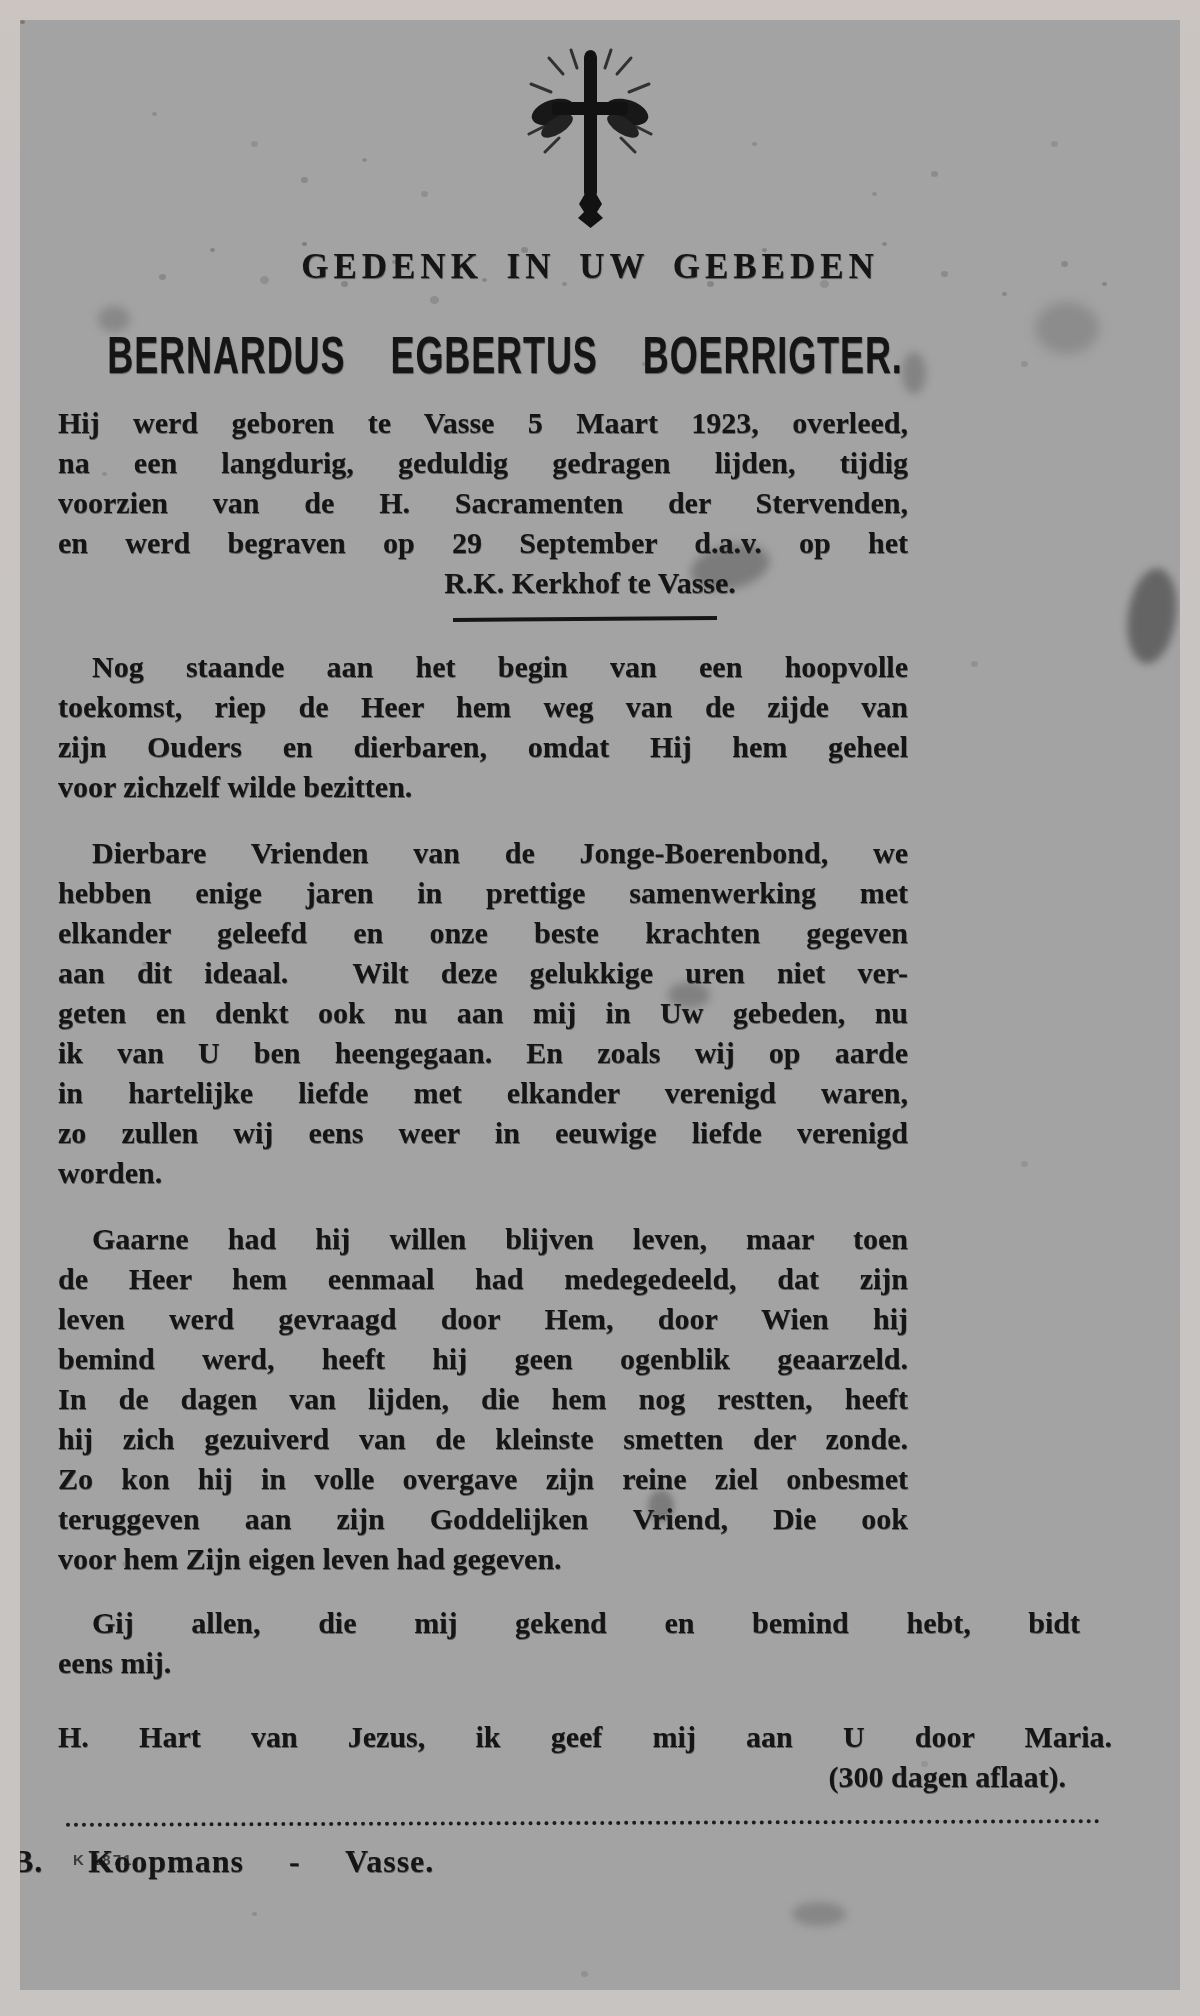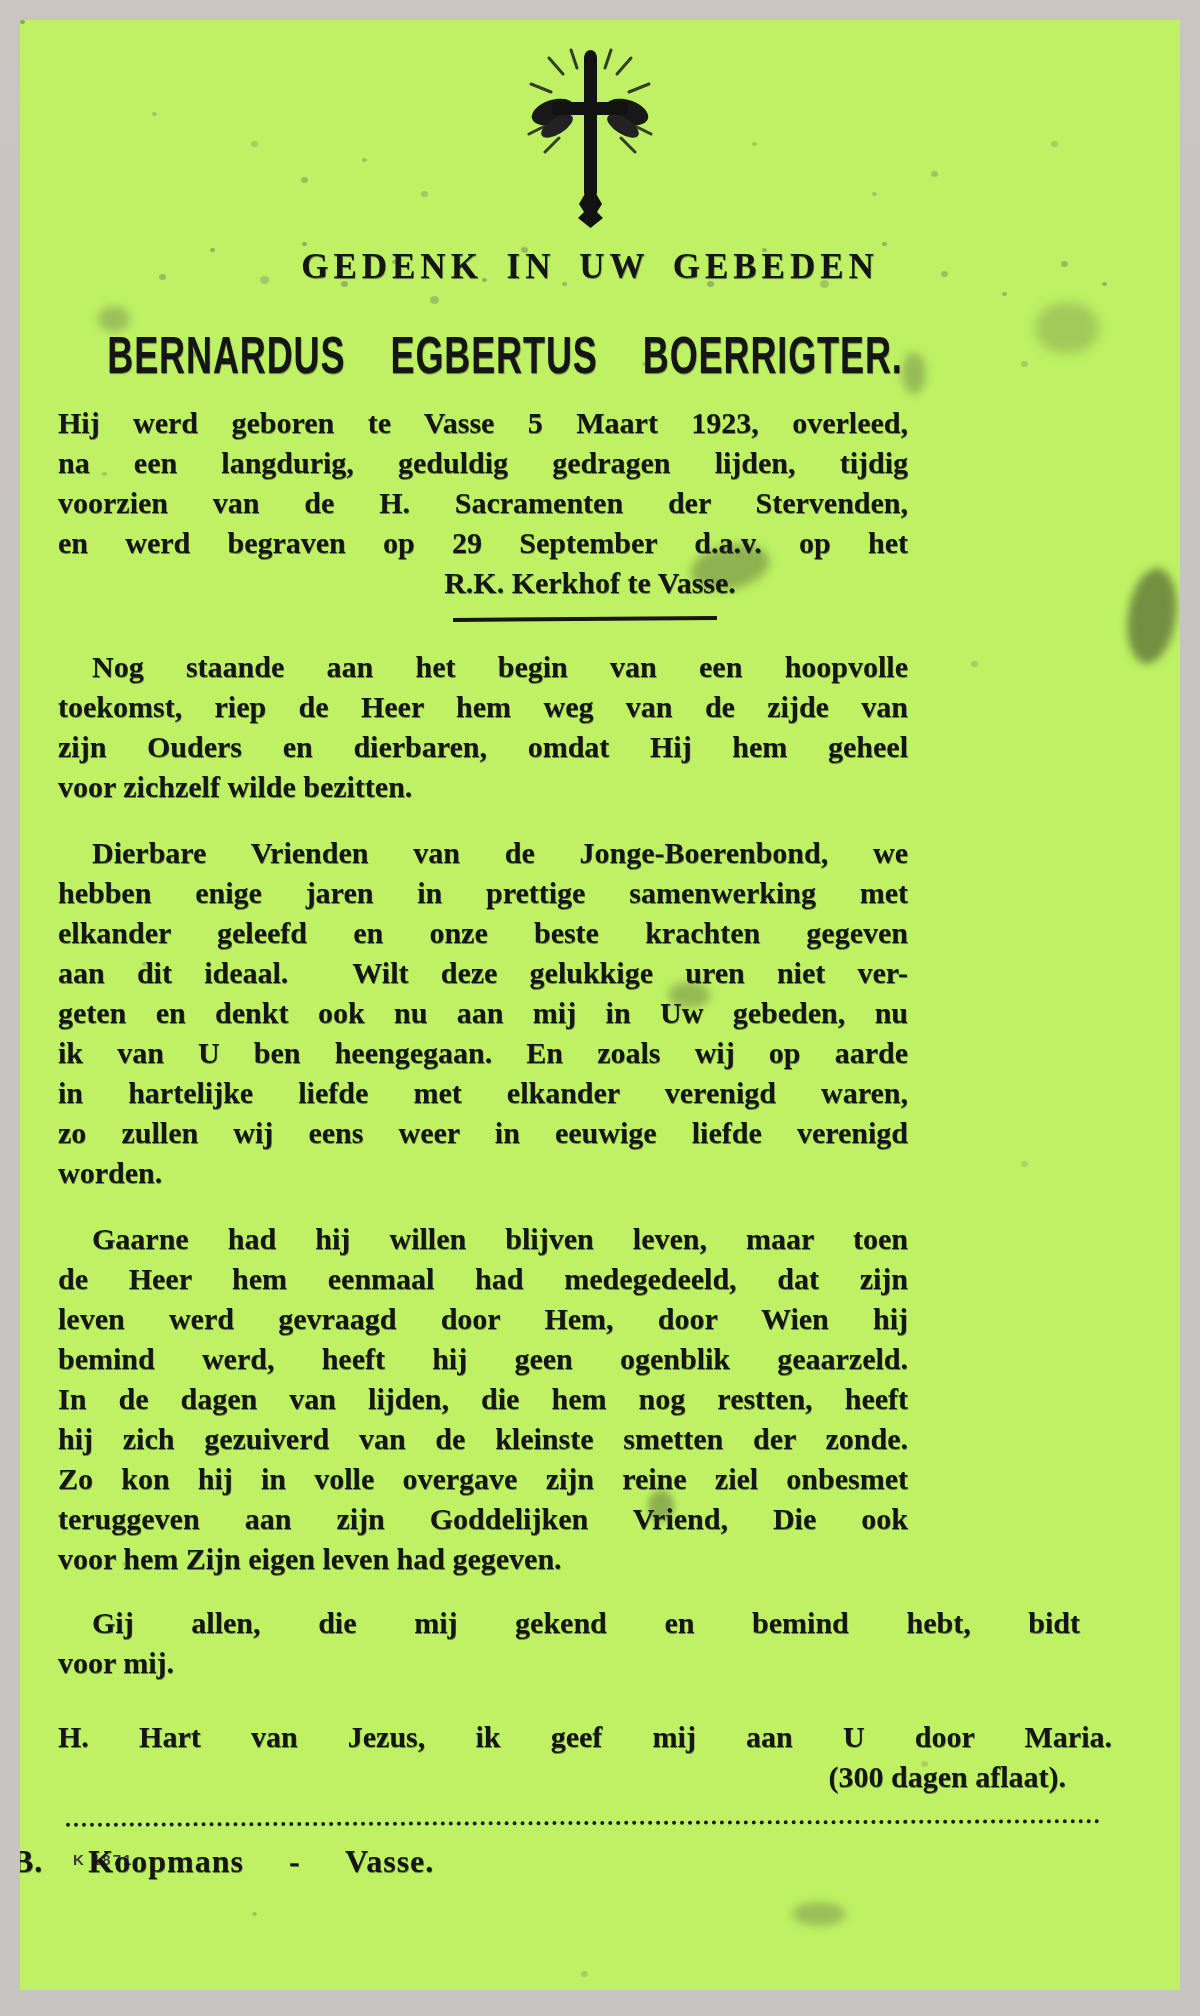--- a/index.html
+++ b/index.html
@@ -7,21 +7,21 @@
     width:1200px;height:2016px;
     background:#c9c4c2;
     background-image:linear-gradient(180deg,#cbc4c0 0%,#c9c4c3 8%,#c8c4c2 100%);
     font-family:"Liberation Serif",serif;
     overflow:hidden;
   }
   .card{
     position:relative;
     margin:20px;
     width:1160px;height:1970px;
-    background:#bef264;
+    background:#a3a3a3;
     color:#151515;
     overflow:hidden;
   }
   
   .speck{
     position:absolute;width:5px;height:4px;border-radius:50%;
     background:rgba(70,70,70,.45);
     box-shadow:
       140px 255px 0 1px rgba(90,90,90,.35), 190px 228px 0 0 rgba(80,80,80,.4),
       242px 258px 0 2px rgba(100,100,100,.3), 282px 222px 0 0 rgba(80,80,80,.45),
@@ -178,21 +178,21 @@
         <div class="line justify">leven werd gevraagd door Hem, door Wien hij</div>
         <div class="line justify">bemind werd, heeft hij geen ogenblik geaarzeld.</div>
         <div class="line justify">In de dagen van lijden, die hem nog restten, heeft</div>
         <div class="line justify">hij zich gezuiverd van de kleinste smetten der zonde.</div>
         <div class="line justify">Zo kon hij in volle overgave zijn reine ziel onbesmet</div>
         <div class="line justify">teruggeven aan zijn Goddelijken Vriend, Die ook</div>
         <div class="line left">voor hem Zijn eigen leven had gegeven.</div>
       </div>
     <div class="para wide p5">
         <div class="line justify indent">Gij allen, die mij gekend en bemind hebt, bidt</div>
-        <div class="line left">voor mij.</div>
+        <div class="line left">eens mij.</div>
       </div>
     <div class="para wide prayer">
         <div class="line justify">H. Hart van Jezus, ik geef mij aan U door Maria.</div>
         <div class="line right">(300 dagen aflaat).</div>
       </div>
   </div>
 
   <div class="dotted-rule"></div>
 
   <div class="footer">

